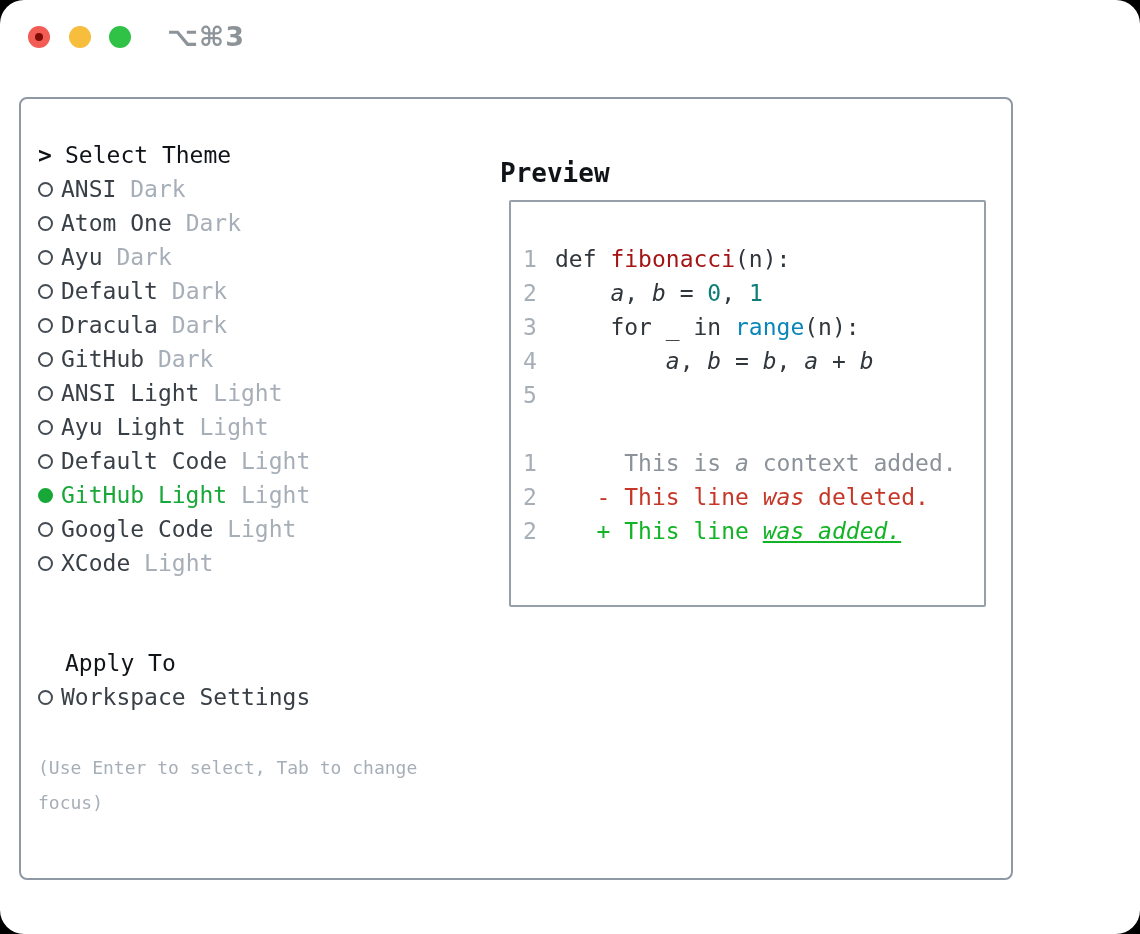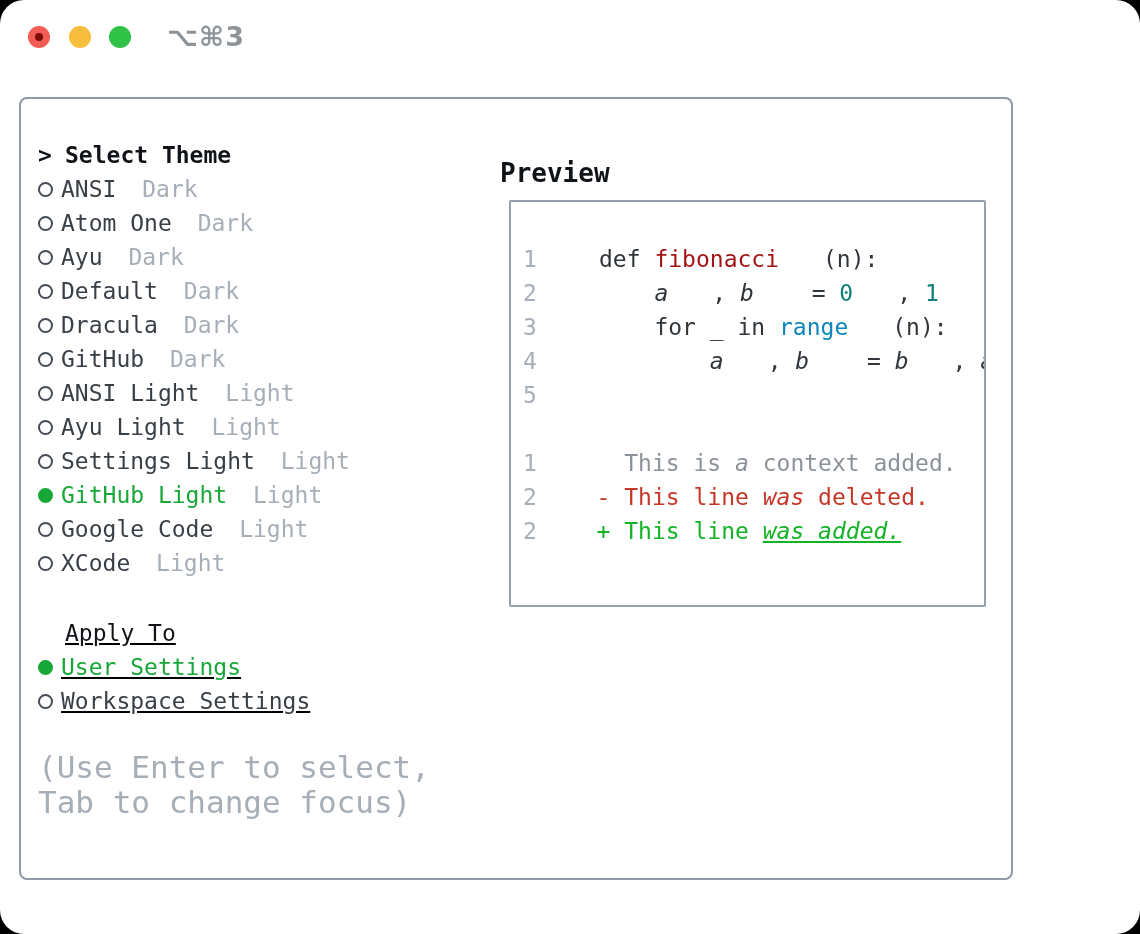--- a/index.html
+++ b/index.html
@@ -26,39 +26,39 @@
             font-weight:bold;font-size:27px;color:var(--c-shortcut);letter-spacing:1px;}
   
   .panel{position:absolute;left:19px;top:97px;width:994px;height:783px;
          border:2px solid var(--c-border);border-radius:8px;background:#fff;}
   .row{display:flex;align-items:center;height:34px;font-size:23px;white-space:pre;}
   .bullet{flex:0 0 15px;width:15px;height:15px;border-radius:50%;margin-right:8px;
           border:2px solid #454c54;background:transparent;}
   .bullet.sel{border-color:var(--c-green);background:var(--c-green);}
   .caret{flex:0 0 19px;font-weight:bold;color:var(--c-heading);font-size:23px;margin-right:8px;}
   .theme-list{position:absolute;left:17px;top:39px;}
-  .h-label{font-weight:bold;color:var(--c-heading);}
+  .h-label{font-weight:normal;color:var(--c-heading);}
   .item-name{color:var(--c-item);text-align:center;}
   .item-name.sel{color:var(--c-green);}
-  .item-suffix{color:var(--c-suffix);margin-left:12px;}
-  .apply{position:absolute;left:17px;top:517px;text-decoration:underline;}
+  .item-suffix{color:var(--c-suffix);}
+  .apply{position:absolute;left:17px;top:547px;}
   .apply-heading{height:34px;font-size:23px;color:var(--c-heading);padding-left:27px;
                  display:flex;align-items:center;}
-  .hint{position:absolute;left:17px;top:651px;width:430px;font-size:31px;line-height:35px;
+  .hint{position:absolute;left:17px;top:651px;width:430px;font-size:18px;line-height:35px;
         color:var(--c-hint);}
   
   .preview-heading{position:absolute;left:479px;top:59px;font-size:26px;font-weight:bold;
                    color:var(--c-heading);}
   .preview-box{position:absolute;left:488px;top:101px;width:477px;height:407px;
                border:2px solid #97a0aa;border-radius:2px;background:#fff;
                padding:40px 0 0 12px;overflow:hidden;}
   .cl{display:flex;height:34px;align-items:center;font-size:23px;}
   .ln{flex:0 0 32px;color:var(--c-ln);}
   .ct{white-space:pre;color:var(--c-code);}
-  .ct span.p{color:var(--c-code);margin-left:44px;}
+  .ct span.p{color:var(--c-code);}
   .ct span.fn{color:var(--c-fn);margin-top:28px;}
   .ct span.n{color:var(--c-num);}
   .ct span.b{color:var(--c-builtin);}
   .ct span.v{color:var(--c-code);font-style:italic;}
   .ct span.c{color:var(--c-ctx);}
   .ct span.ci{color:var(--c-ctx);font-style:italic;}
   .ct span.d{color:var(--c-del);}
   .ct span.di{color:var(--c-del);font-style:italic;}
   .ct span.a{color:var(--c-add);}
   .ct span.ai{color:var(--c-add);font-style:italic;text-decoration:underline;}
@@ -84,30 +84,29 @@
       </div>
 
     <div class="row"><span class="bullet"></span><span class="item-name">ANSI</span><span class="item-suffix"> Dark</span></div>
         <div class="row"><span class="bullet"></span><span class="item-name">Atom One</span><span class="item-suffix"> Dark</span></div>
         <div class="row"><span class="bullet"></span><span class="item-name">Ayu</span><span class="item-suffix"> Dark</span></div>
         <div class="row"><span class="bullet"></span><span class="item-name">Default</span><span class="item-suffix"> Dark</span></div>
         <div class="row"><span class="bullet"></span><span class="item-name">Dracula</span><span class="item-suffix"> Dark</span></div>
         <div class="row"><span class="bullet"></span><span class="item-name">GitHub</span><span class="item-suffix"> Dark</span></div>
         <div class="row"><span class="bullet"></span><span class="item-name">ANSI Light</span><span class="item-suffix"> Light</span></div>
         <div class="row"><span class="bullet"></span><span class="item-name">Ayu Light</span><span class="item-suffix"> Light</span></div>
-        <div class="row"><span class="bullet"></span><span class="item-name">Settings Light</span><span class="item-suffix"> Light</span></div>
+        <div class="row"><span class="bullet"></span><span class="item-name">Default Code</span><span class="item-suffix"> Light</span></div>
         <div class="row"><span class="bullet sel"></span><span class="item-name sel">GitHub Light</span><span class="item-suffix"> Light</span></div>
         <div class="row"><span class="bullet"></span><span class="item-name">Google Code</span><span class="item-suffix"> Light</span></div>
         <div class="row"><span class="bullet"></span><span class="item-name">XCode</span><span class="item-suffix"> Light</span></div>
       </div>
 
     <div class="apply">
       <div class="apply-heading">Apply To</div>
 
-    <div class="row"><span class="bullet sel"></span><span class="item-name sel">User Settings</span></div>
         <div class="row"><span class="bullet"></span><span class="item-name">Workspace Settings</span></div>
       </div>
 
     <div class="hint">(Use Enter to select, Tab to change focus)</div>
 
     <div class="preview-heading">Preview</div>
 
     <div class="preview-box">
 
     <div class="cl">

